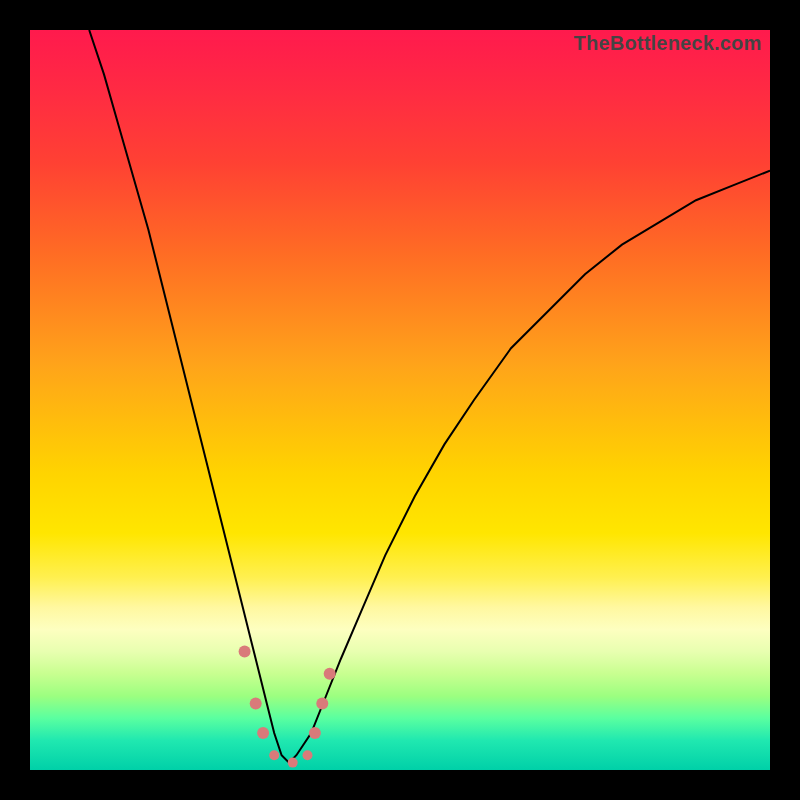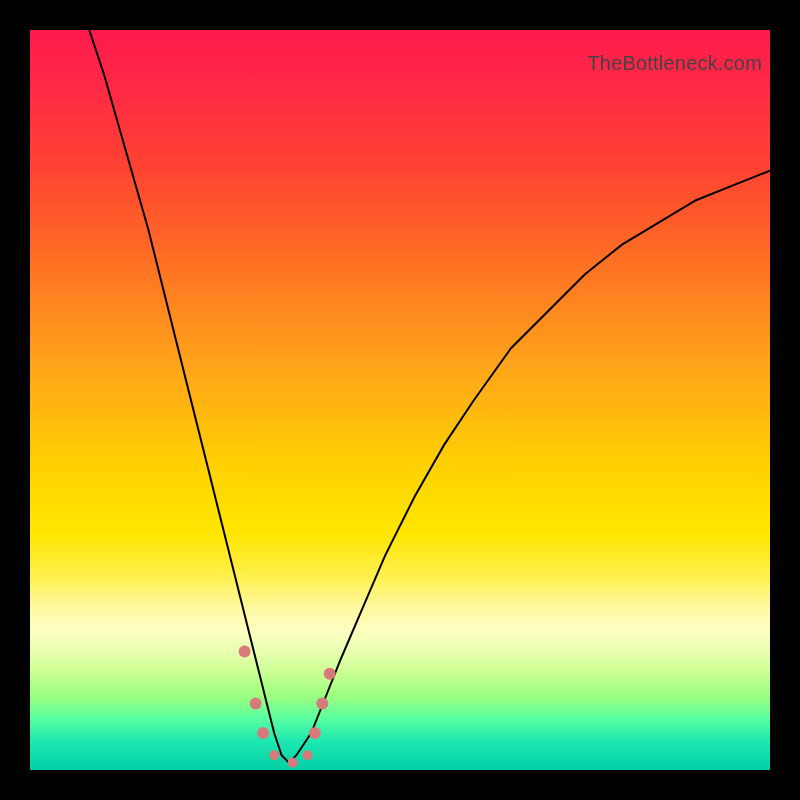--- a/index.html
+++ b/index.html
@@ -42,22 +42,21 @@
       #00d0a8 100%
     );
   }
   .wm {
     position: absolute;
     top: 2px;
     right: 8px;
     color: #444;
     font-size: 20px;
     letter-spacing: 0.2px;
-    font-weight: 400;
-    margin-top: 20px;
+    font-weight: 700;
   }
   svg.curve {
     position: absolute;
     left: 0; top: 0;
     width: 740px; height: 740px;
   }
 </style>
 </head>
 <body>
 

